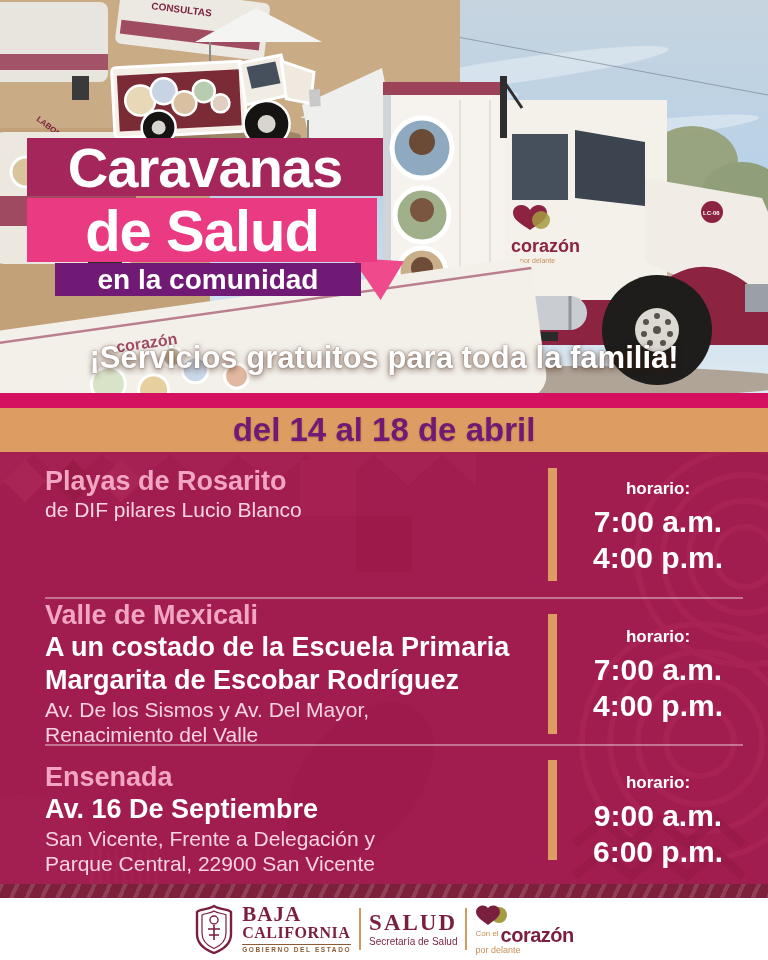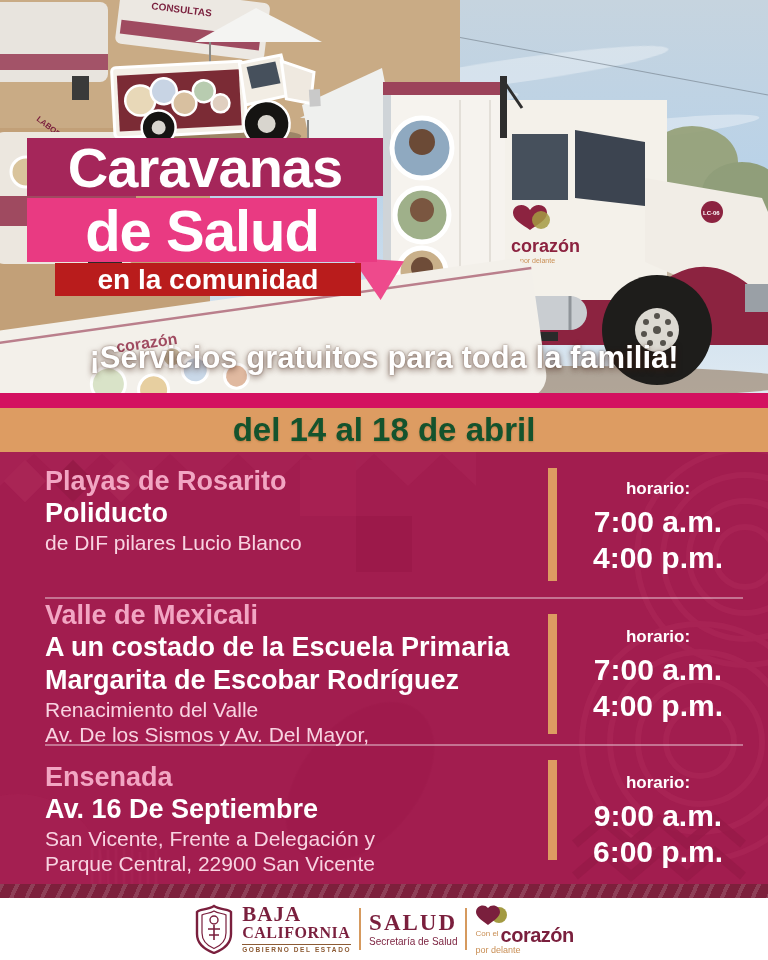--- a/index.html
+++ b/index.html
@@ -8,31 +8,31 @@
   #frame *{box-sizing:border-box;}
 
   
   .photo{position:absolute;left:0;top:0;width:768px;height:393px;}
 
   
   .tblock{position:absolute;display:flex;align-items:center;justify-content:center;
           color:#fff;font-weight:800;letter-spacing:-1px;}
   .t1{left:27px;top:138px;width:356px;height:58px;background:#a5265a;font-size:56px;}
   .t2{left:27px;top:198px;width:350px;height:64px;background:#e93a82;font-size:58px;}
-  .t3{left:55px;top:263px;width:306px;height:33px;background:#b91c1c;font-size:28px;letter-spacing:0;}
+  .t3{left:55px;top:263px;width:306px;height:33px;background:#701a75;font-size:28px;letter-spacing:0;}
   .pointer{position:absolute;left:352px;top:258px;width:52px;height:42px;background:#ee4a8c;
            clip-path:polygon(0 0,100% 8%,55% 100%);}
   .tagline{position:absolute;left:0;top:340px;width:768px;text-align:center;color:#fff;
            font-size:31px;font-weight:800;letter-spacing:0;
            text-shadow:0 2px 6px rgba(60,25,10,.65),0 0 2px rgba(60,25,10,.5);}
 
   
   .stripe{position:absolute;left:0;top:393px;width:768px;height:15px;background:#d31160;}
   .dateband{position:absolute;left:0;top:408px;width:768px;height:44px;background:#dd9c62;
-            display:flex;align-items:center;justify-content:center;color:#14532d;
+            display:flex;align-items:center;justify-content:center;color:#701a75;
             font-size:33px;font-weight:800;text-shadow:0 1px 2px rgba(120,70,20,.35);}
 
   
   .main{position:absolute;left:0;top:452px;width:768px;height:432px;background:#a21d4f;overflow:hidden;}
   .pattern{position:absolute;left:0;top:0;width:768px;height:432px;pointer-events:none;}
   .divider{position:absolute;left:45px;right:25px;height:2px;background:rgba(255,255,255,.38);}
   .d1{top:145px;} .d2{top:292px;}
   .bar{position:absolute;left:548px;width:9px;background:#dd9c62;}
   .bar1{top:16px;height:113px;} .bar2{top:162px;height:120px;} .bar3{top:308px;height:100px;}
   .info{position:absolute;left:45px;width:505px;}
@@ -261,36 +261,35 @@
     </svg>
 
     <div class="divider d1"></div>
     <div class="divider d2"></div>
     <div class="bar bar1"></div>
     <div class="bar bar2"></div>
     <div class="bar bar3"></div>
 
     <div class="info i1">
       <div class="city">Playas de Rosarito</div>
-      <div class="venue">Poliducto</div>
       <div class="venue"></div>
       <div class="addr">de DIF pilares Lucio Blanco</div>
     </div>
     <div class="horario h1">
       <div class="h-label">horario:</div>
       <div class="h-time">7:00 a.m.</div>
       <div class="h-time">4:00 p.m.</div>
     </div>
 
     <div class="info i2">
       <div class="city">Valle de Mexicali</div>
       <div class="venue">A un costado de la Escuela Primaria</div>
       <div class="venue">Margarita de Escobar Rodríguez</div>
+      <div class="addr">Av. De los Sismos y Av. Del Mayor,</div>
       <div class="addr">Renacimiento del Valle</div>
-      <div class="addr">Av. De los Sismos y Av. Del Mayor,</div>
     </div>
     <div class="horario h2">
       <div class="h-label">horario:</div>
       <div class="h-time">7:00 a.m.</div>
       <div class="h-time">4:00 p.m.</div>
     </div>
 
     <div class="info i3">
       <div class="city">Ensenada</div>
       <div class="venue">Av. 16 De Septiembre</div>

